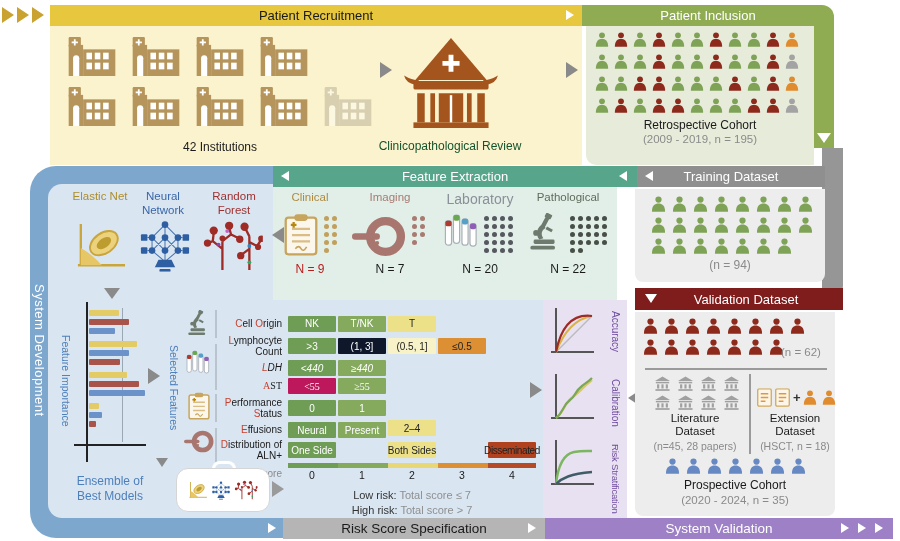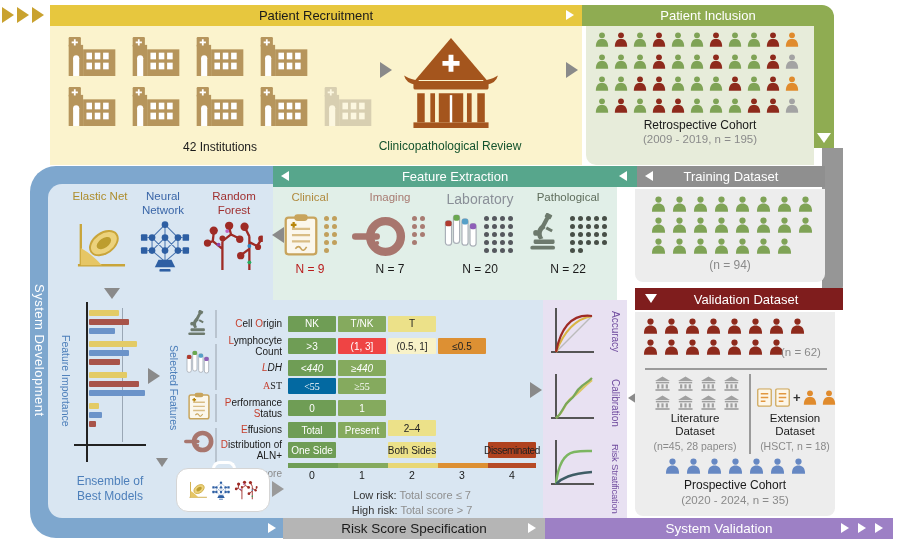--- a/index.html
+++ b/index.html
@@ -258,59 +258,59 @@
           <div class="scell" style="left: 50px; width: 48px; background: rgb(133, 170, 94); color: rgb(255, 255, 255);">T/NK</div>
           <div class="scell" style="left: 100px; width: 48px; background: rgb(236, 225, 137); color: rgb(34, 34, 34);">T</div>
         </div>
       </div>
       <div class="srow" style="height: 26px;">
         <div class="slabel">
           <span><span class="hl">L</span><span>ymphocyte Count</span></span>
         </div>
         <div class="sstrip">
           <div class="scell" style="left: 0px; width: 48px; background: rgb(111, 157, 85); color: rgb(255, 255, 255);">&gt;3</div>
-          <div class="scell" style="left: 50px; width: 48px; background: #ef4444; color: rgb(255, 255, 255);">(1, 3]</div>
+          <div class="scell" style="left: 50px; width: 48px; background: #0f172a; color: rgb(255, 255, 255);">(1, 3]</div>
           <div class="scell" style="left: 100px; width: 48px; background: rgb(248, 242, 200); color: rgb(34, 34, 34);">(0.5, 1]</div>
           <div class="scell" style="left: 150px; width: 48px; background: rgb(221, 144, 51); color: rgb(34, 34, 34);">≤0.5</div>
         </div>
       </div>
       <div class="srow" style="height: 18px; font-style: italic;">
         <div class="slabel">
           <span><span class="hl">L</span><span>DH</span></span>
         </div>
         <div class="sstrip">
           <div class="scell" style="left: 0px; width: 48px; background: rgb(111, 157, 85); color: rgb(255, 255, 255);">&lt;440</div>
           <div class="scell" style="left: 50px; width: 48px; background: rgb(133, 170, 94); color: rgb(255, 255, 255);">≥440</div>
         </div>
       </div>
       <div class="srow" style="height: 18px; font-family: Liberation Serif, serif;">
         <div class="slabel">
           <span><span class="hl">A</span><span>ST</span></span>
         </div>
         <div class="sstrip">
-          <div class="scell" style="left: 0px; width: 48px; background: #0369a1; color: rgb(255, 255, 255);">&lt;55</div>
+          <div class="scell" style="left: 0px; width: 48px; background: #be185d; color: rgb(255, 255, 255);">&lt;55</div>
           <div class="scell" style="left: 50px; width: 48px; background: rgb(133, 170, 94); color: rgb(255, 255, 255);">≥55</div>
         </div>
       </div>
       <div class="srow" style="height: 26px;">
         <div class="slabel">
           <span><span class="hl">P</span><span>erformance </span><span class="hl">S</span><span>tatus</span></span>
         </div>
         <div class="sstrip">
           <div class="scell" style="left: 0px; width: 48px; background: rgb(111, 157, 85); color: rgb(255, 255, 255);">0</div>
           <div class="scell" style="left: 50px; width: 48px; background: rgb(133, 170, 94); color: rgb(255, 255, 255);">1</div>
           <div class="scell" style="left: 100px; width: 48px; background: rgb(236, 225, 137); color: rgb(34, 34, 34); margin-top: 20px;">2–4</div>
         </div>
       </div>
       <div class="srow" style="height: 18px;">
         <div class="slabel">
           <span><span class="hl">E</span><span>ffusions</span></span>
         </div>
         <div class="sstrip">
-          <div class="scell" style="left: 0px; width: 48px; background: rgb(111, 157, 85); color: rgb(255, 255, 255);">Total</div>
+          <div class="scell" style="left: 0px; width: 48px; background: rgb(111, 157, 85); color: rgb(255, 255, 255);">Neural</div>
           <div class="scell" style="left: 50px; width: 48px; background: rgb(133, 170, 94); color: rgb(255, 255, 255);">Present</div>
         </div>
       </div>
       <div class="srow" style="height: 22px;">
         <div class="slabel">
           <span><span class="hl">D</span><span>istribution of ALN+</span></span>
         </div>
         <div class="sstrip">
           <div class="scell" style="left: 0px; width: 48px; background: rgb(111, 157, 85); color: rgb(255, 255, 255);">One Side</div>
           <div class="scell" style="left: 100px; width: 48px; background: rgb(236, 225, 137); color: rgb(34, 34, 34);">Both Sides</div>

